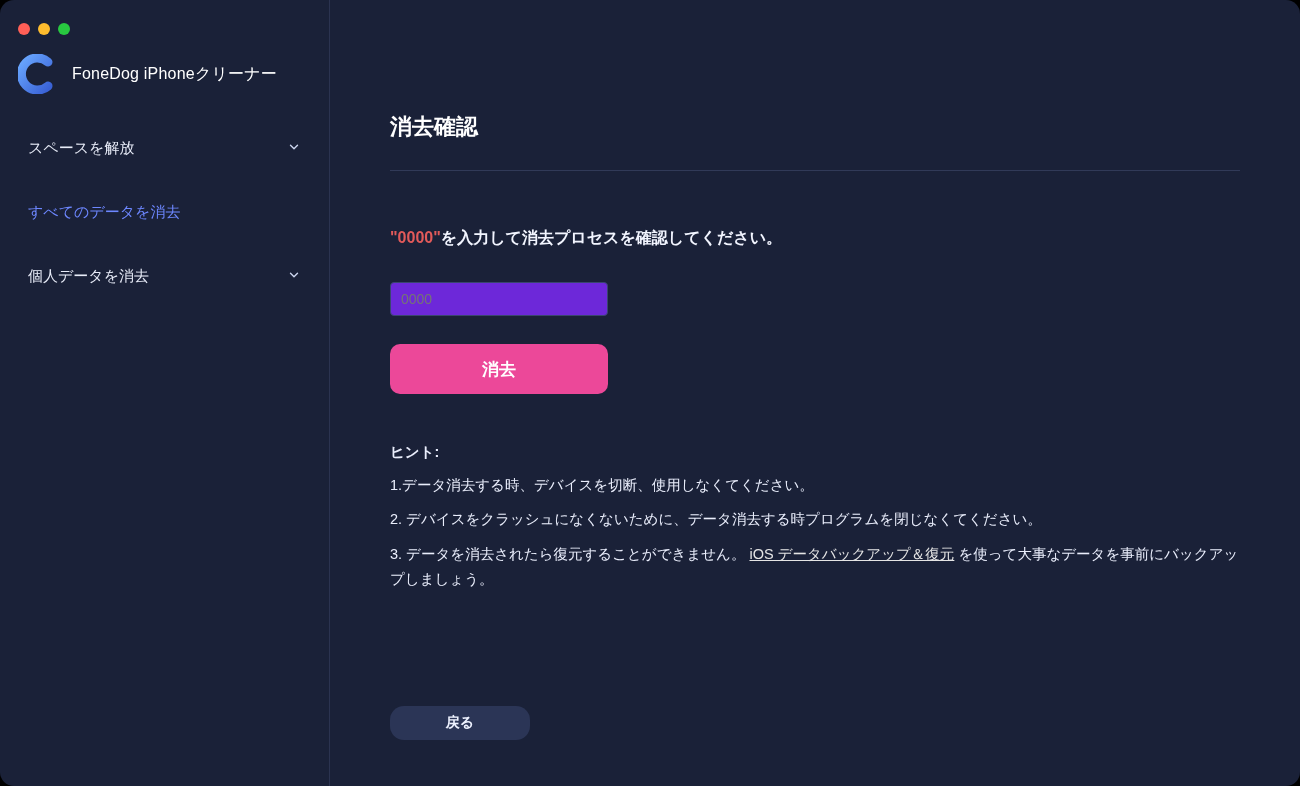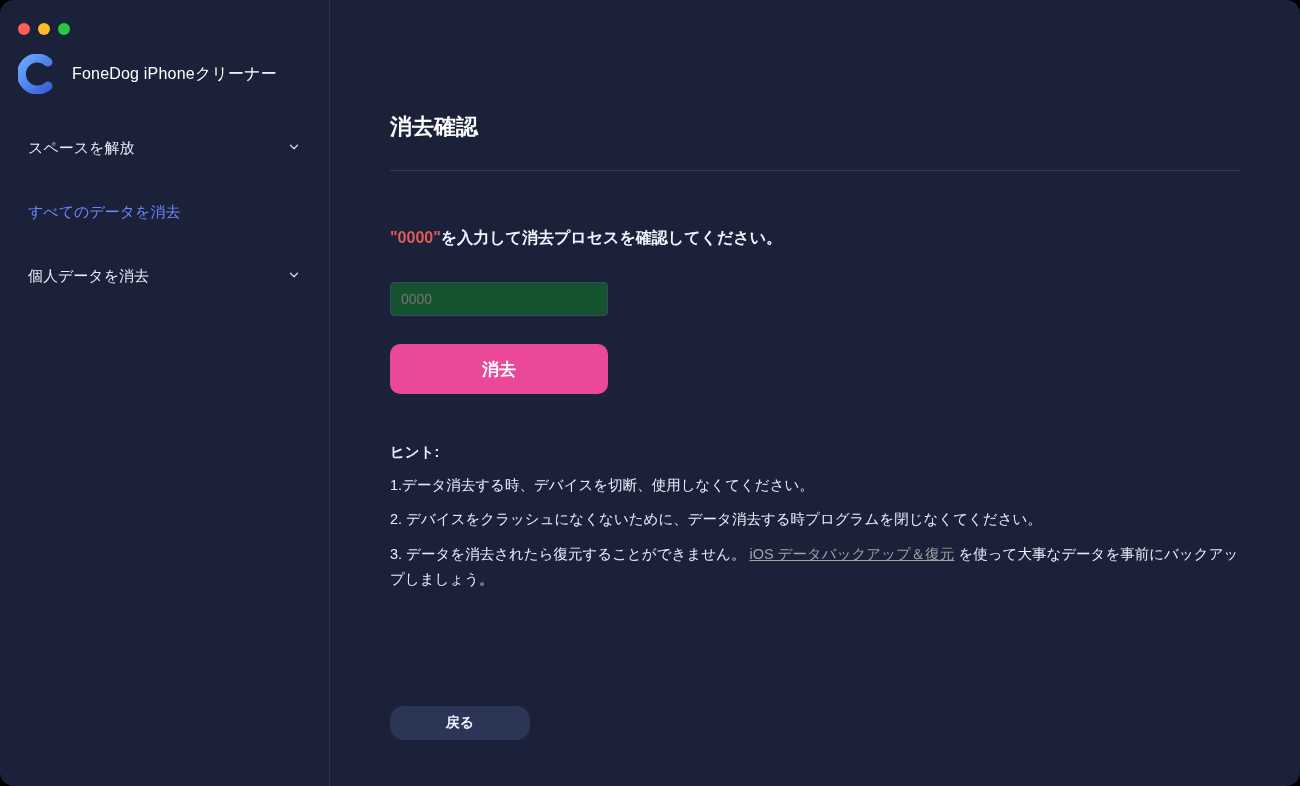--- a/index.html
+++ b/index.html
@@ -127,21 +127,21 @@
     font-weight: 600;
   }
   .instruction .code { color: #e25a5a; }
 
   .input-box {
     position: absolute;
     top: 282px;
     left: 60px;
     width: 218px;
     height: 34px;
-    background: #14532d;
+    background: #6d28d9;
     border: 1px solid #3a4670;
     border-radius: 4px;
     color: #cfd7f2;
     padding: 0 10px;
     font-size: 14px;
     outline: none;
   }
   .erase-btn {
     position: absolute;
     top: 344px;
@@ -161,21 +161,21 @@
     position: absolute;
     top: 440px;
     left: 60px;
     right: 60px;
     color: #eaeefc;
     font-size: 14.5px;
     line-height: 1.7;
   }
   .hints .hint-title { font-weight: 600; margin-bottom: 8px; }
   .hints p { margin-bottom: 10px; }
-  .hints a.inlink { color: #a3a3a3; text-decoration: underline; }
+  .hints a.inlink { color: #e5e5e5; text-decoration: underline; }
 
   .back-btn {
     position: absolute;
     left: 60px;
     bottom: 46px;
     width: 140px;
     height: 34px;
     background: #2b3556;
     border: none;
     border-radius: 14px;

